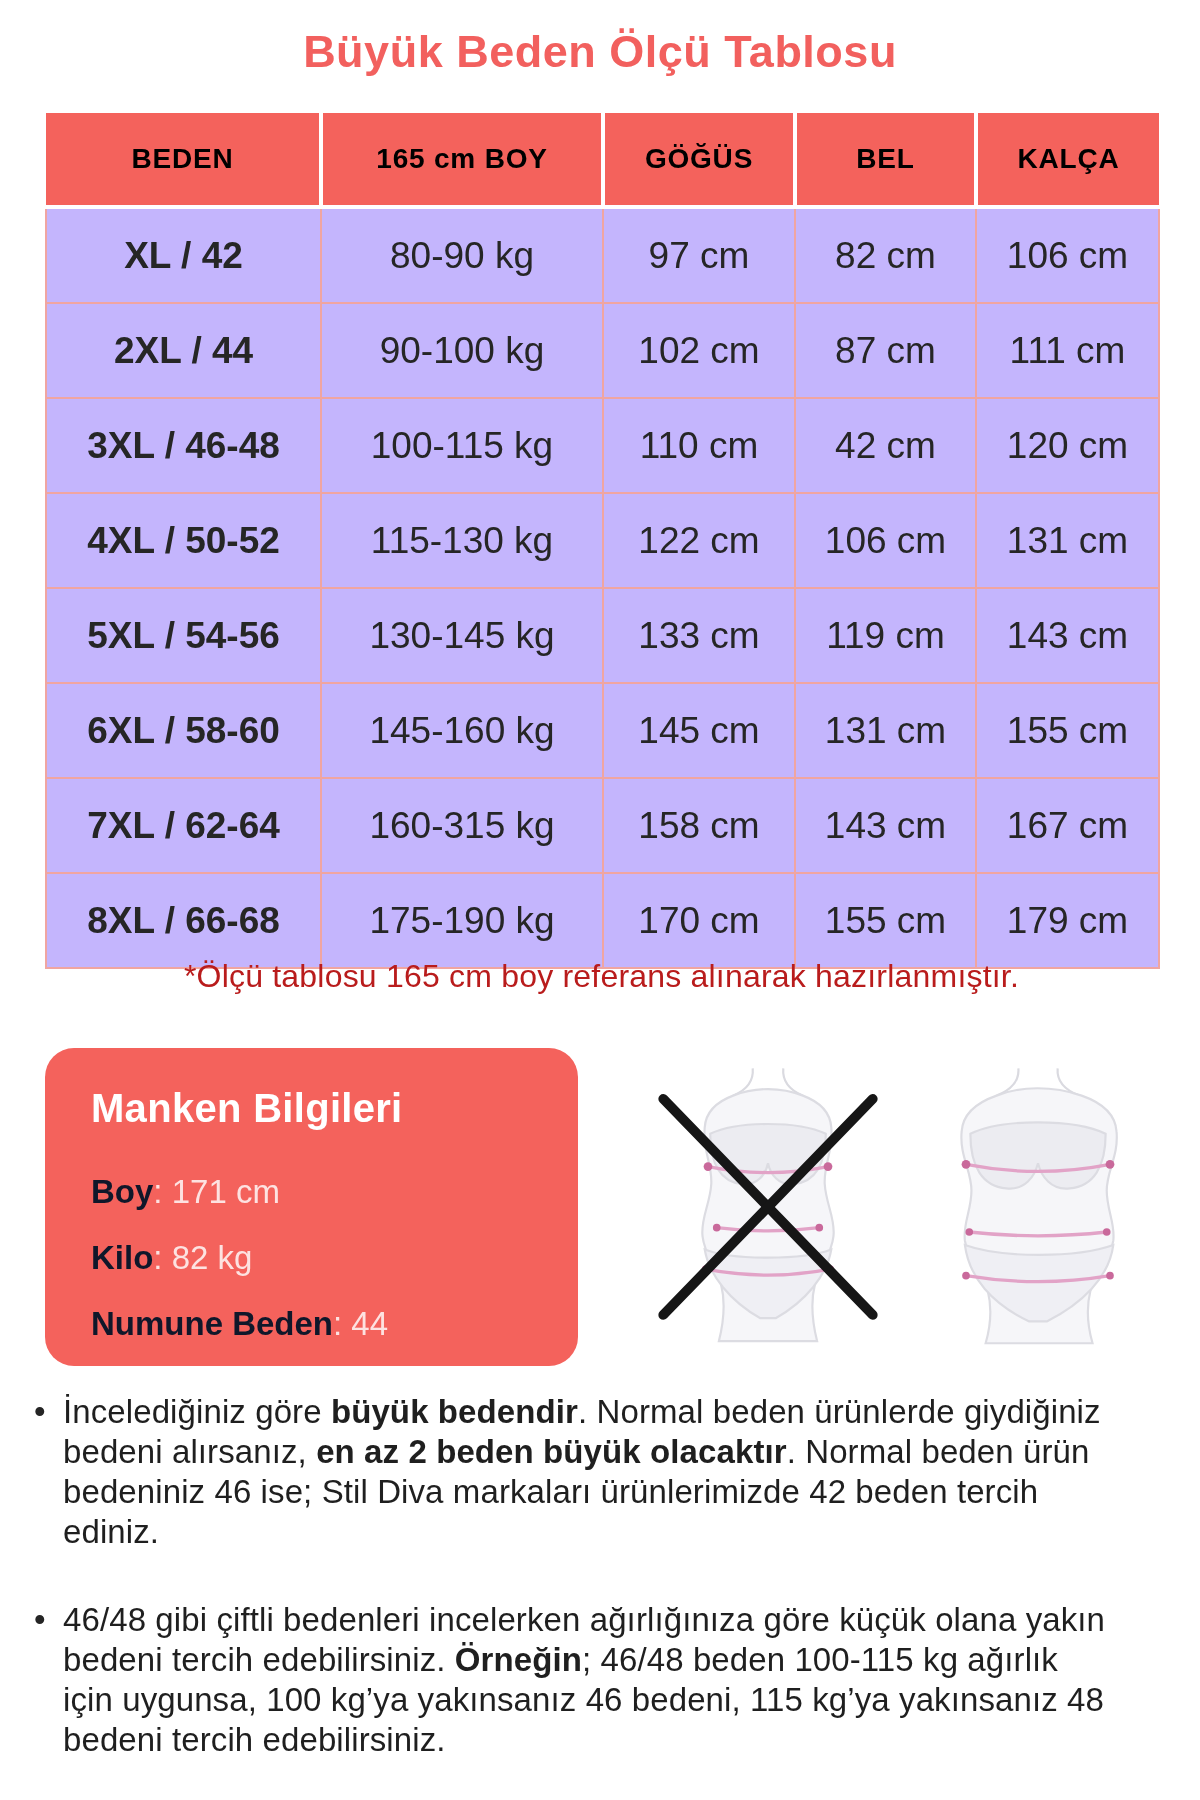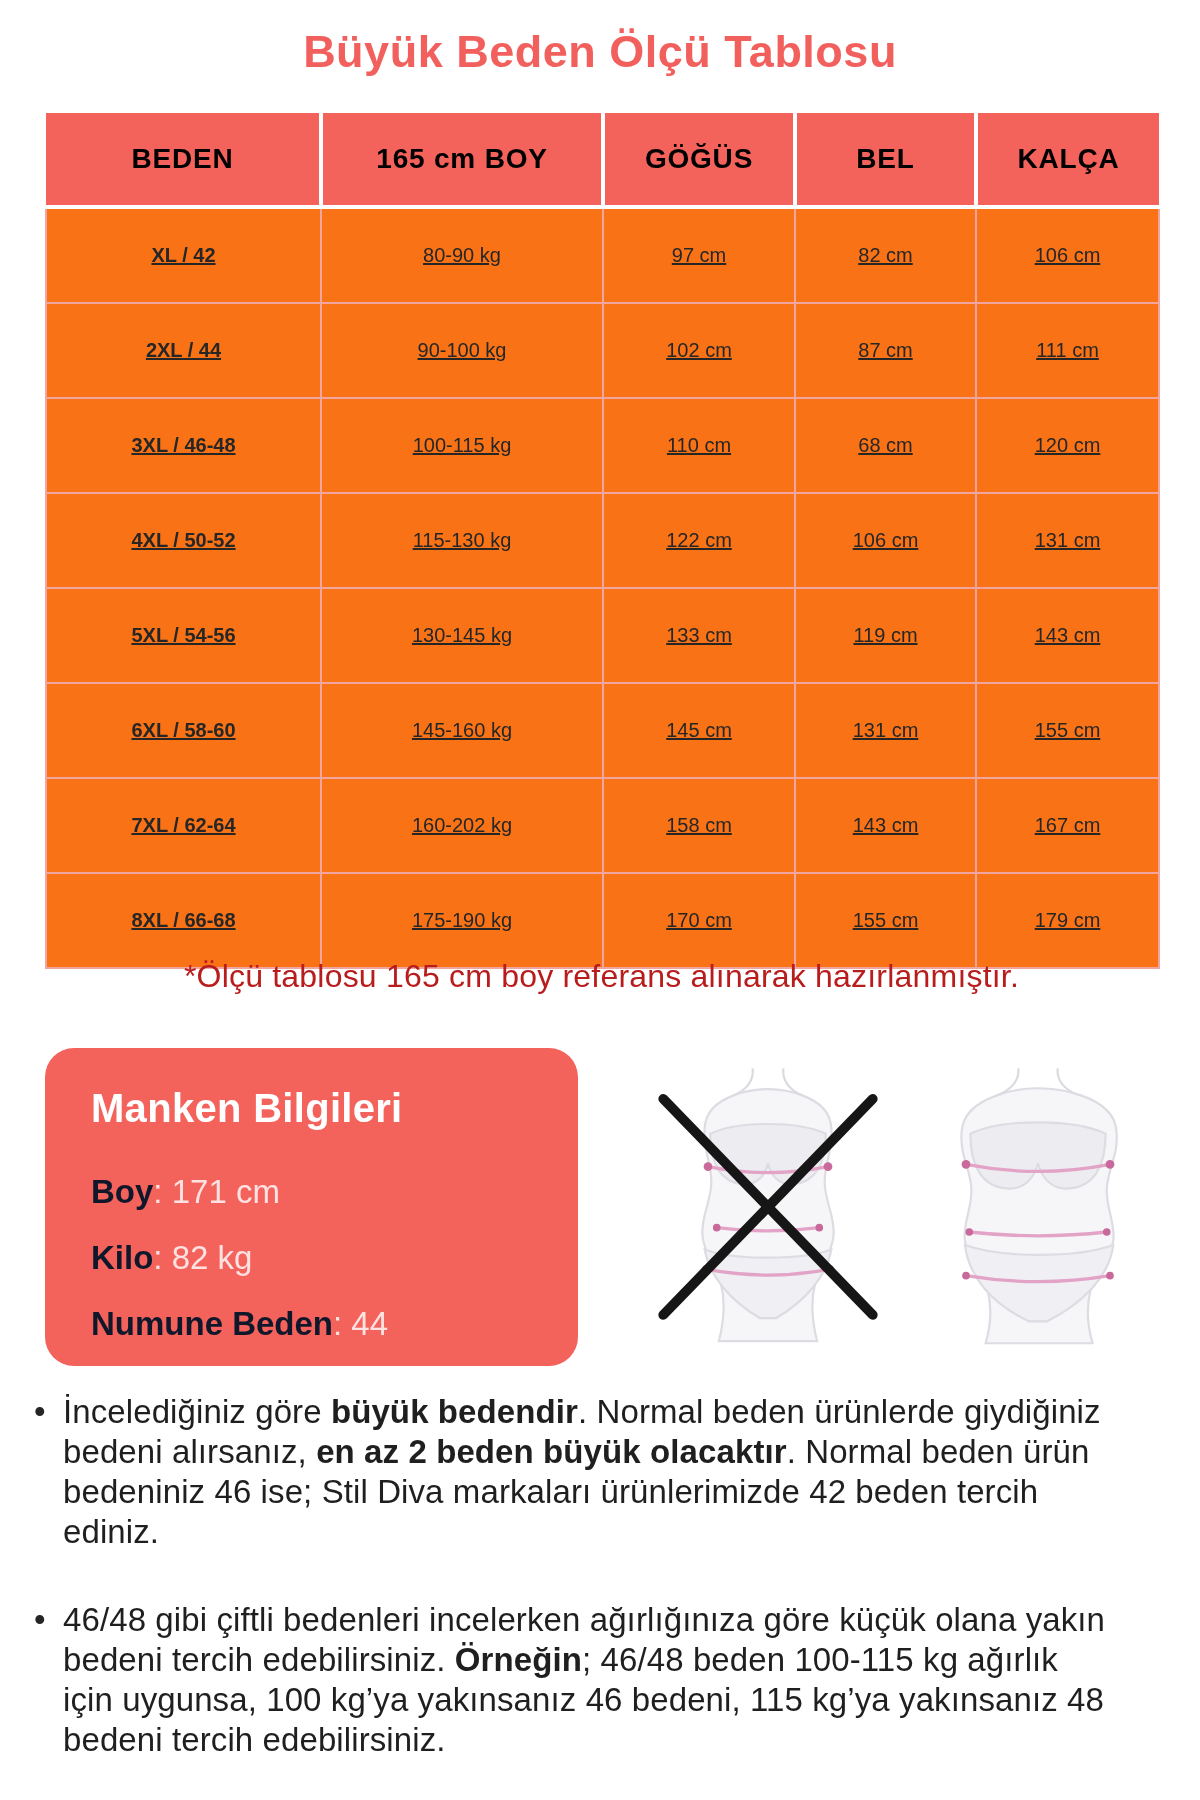--- a/index.html
+++ b/index.html
@@ -14,24 +14,23 @@
     position:absolute;left:45px;top:113px;width:1113px;
     border-collapse:collapse;table-layout:fixed;
   }
   .size-table th{
     background:#F4625C;color:#000000;font-size:28px;font-weight:bold;letter-spacing:.8px;
     height:90px;text-align:center;vertical-align:middle;
     border-right:4px solid #fff;border-bottom:4px solid #fff;
   }
   .size-table th:last-child{border-right:none;}
   .size-table td{
-    background:#f97316;font-size:20px;color:#262626;
+    background:#c4b5fd;font-size:37px;color:#262626;
     height:91px;text-align:center;vertical-align:middle;
     border:2px solid #F0A5A1;
-    text-decoration:underline;
   }
   .size-table td:first-child{font-weight:bold;}
 
   .footnote{
     position:absolute;left:45px;top:958px;width:1113px;text-align:center;
     font-size:32px;color:#b91c1c;letter-spacing:.2px;
   }
 
   .model-box{
     position:absolute;left:45px;top:1048px;width:533px;height:318px;
@@ -90,21 +89,21 @@
         <td>2XL / 44</td>
         <td>90-100 kg</td>
         <td>102 cm</td>
         <td>87 cm</td>
         <td>111 cm</td>
       </tr>
       <tr>
         <td>3XL / 46-48</td>
         <td>100-115 kg</td>
         <td>110 cm</td>
-        <td>68 cm</td>
+        <td>42 cm</td>
         <td>120 cm</td>
       </tr>
       <tr>
         <td>4XL / 50-52</td>
         <td>115-130 kg</td>
         <td>122 cm</td>
         <td>106 cm</td>
         <td>131 cm</td>
       </tr>
       <tr>
@@ -116,21 +115,21 @@
       </tr>
       <tr>
         <td>6XL / 58-60</td>
         <td>145-160 kg</td>
         <td>145 cm</td>
         <td>131 cm</td>
         <td>155 cm</td>
       </tr>
       <tr>
         <td>7XL / 62-64</td>
-        <td>160-202 kg</td>
+        <td>160-315 kg</td>
         <td>158 cm</td>
         <td>143 cm</td>
         <td>167 cm</td>
       </tr>
       <tr>
         <td>8XL / 66-68</td>
         <td>175-190 kg</td>
         <td>170 cm</td>
         <td>155 cm</td>
         <td>179 cm</td>

